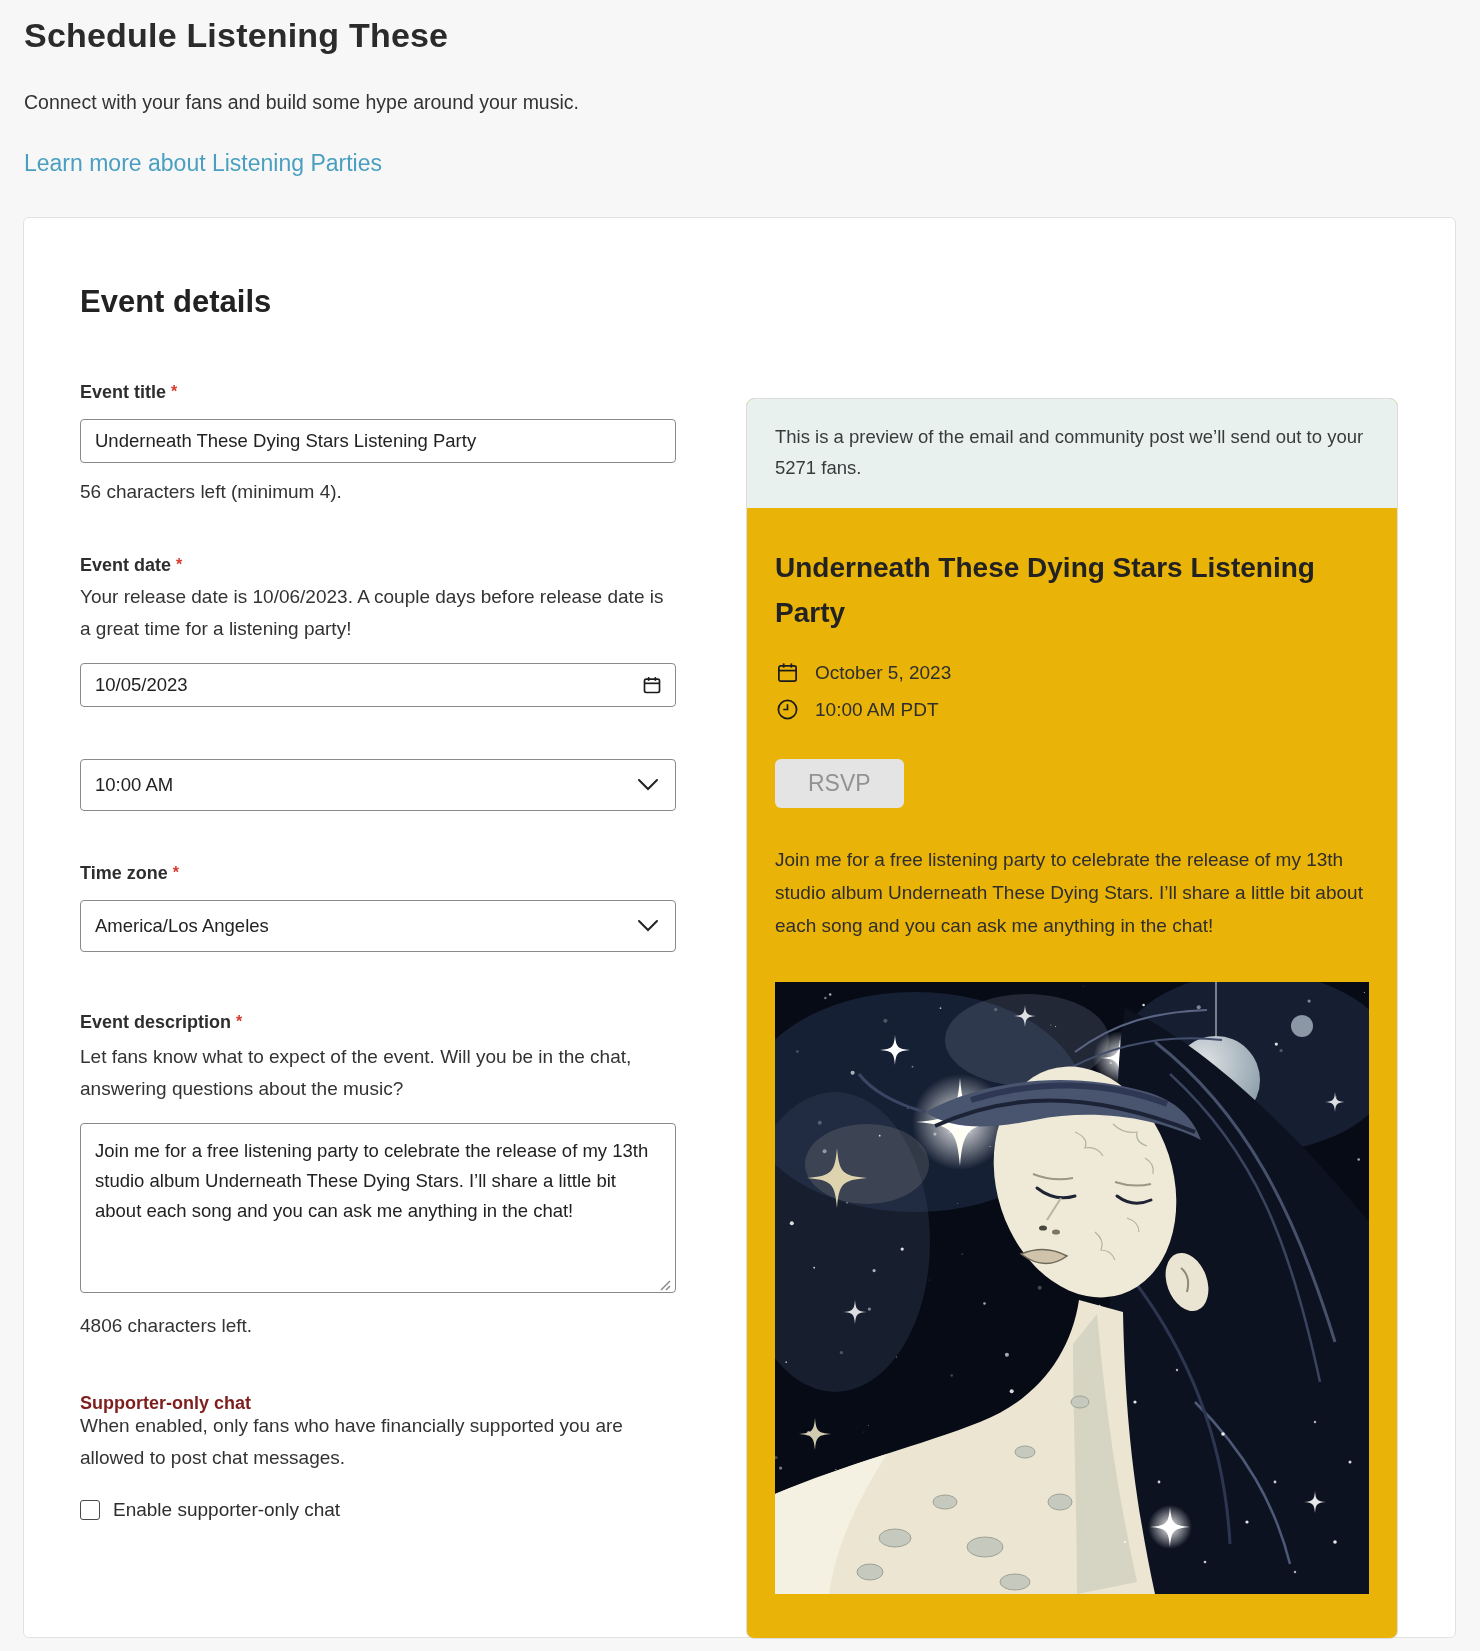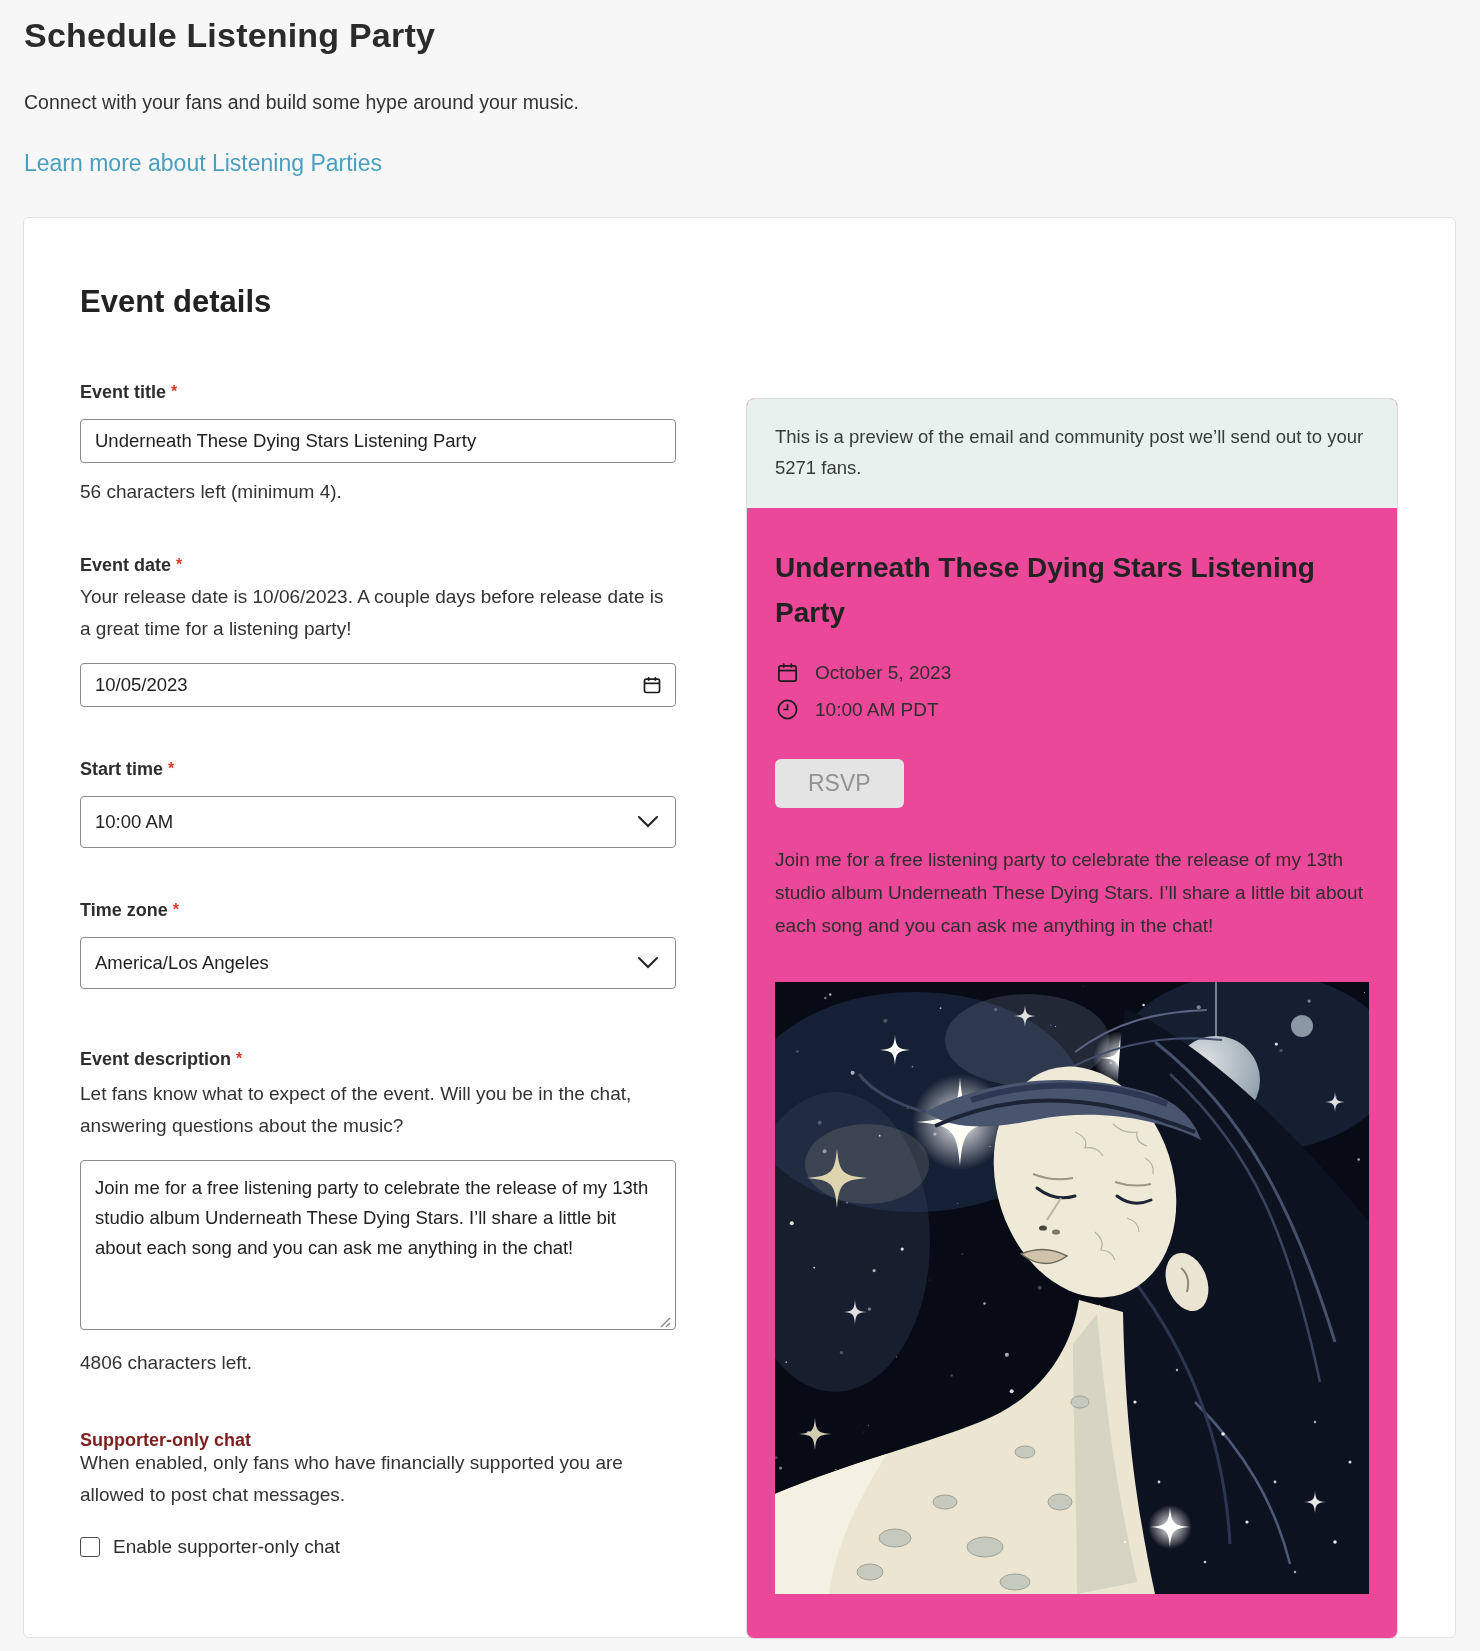--- a/index.html
+++ b/index.html
@@ -54,42 +54,42 @@
   .ta-wrap { position:relative; }
   .resize-handle { position:absolute; right:5px; bottom:8px; width:12px; height:12px; pointer-events:none; }
   .helper { font-size:19px; color:#333; margin-top:18px; }
   .section-label { display:block; font-size:18px; font-weight:bold; color:#7f1d1d; margin-bottom:0; }
   .check-row { display:flex; align-items:center; gap:13px; margin-top:26px; cursor:pointer; }
   .checkbox {
     width:20px; height:20px; border:1.6px solid #4a4a4a; border-radius:3px; background:#fff; flex:0 0 20px;
   }
   .check-label { font-size:19px; color:#2e2e2e; }
   
-  .preview-panel { border:1px solid #dddddd; border-radius:8px; background:#ec4899; overflow:hidden; }
+  .preview-panel { border:1px solid #dddddd; border-radius:8px; background:#eab308; overflow:hidden; }
   .preview-banner {
     background:#e9f1ef; padding:22px 30px 24px 28px;
     font-size:18.5px; line-height:1.7; color:#363c3c;
   }
   .preview-body { padding:38px 28px 44px 28px; }
   .preview-title { font-size:28px; font-weight:bold; line-height:1.6; color:#222; margin-bottom:26px; }
   .meta-row { display:flex; align-items:center; gap:16px; font-size:19px; color:#2e2e2e; margin-bottom:14px; }
   .meta-row .mi { display:flex; width:24px; justify-content:center; }
   .rsvp-btn {
     display:inline-block; margin-top:24px; background:#e4e4e4; color:#929292;
     font-size:23px; padding:11px 33px; border-radius:6px; border:none;
     font-family:"Liberation Sans", sans-serif; cursor:default;
   }
   .preview-desc { margin-top:36px; font-size:19px; line-height:1.72; color:#2e2e2e; }
   .album-art { margin-top:40px; width:594px; height:612px; display:block; }
 </style>
 </head>
 <body>
 
 <div class="page-header">
-  <h1 class="page-title">Schedule Listening Party</h1>
+  <h1 class="page-title">Schedule Listening These</h1>
   <div class="page-subtitle">Connect with your fans and build some hype around your music.</div>
   <a class="learn-link">Learn more about Listening Parties</a>
 </div>
 
 <div class="card">
   <h2>Event details</h2>
 
   <div class="columns">
 
     <div class="form-col">
@@ -110,21 +110,20 @@
               <rect x="3" y="5" width="18" height="16" rx="2"></rect>
               <line x1="8" y1="2.5" x2="8" y2="7"></line>
               <line x1="16" y1="2.5" x2="16" y2="7"></line>
               <line x1="3" y1="10" x2="21" y2="10"></line>
             </svg>
           </span>
         </div>
       </div>
 
       <div class="fg">
-        <label class="fl"><span>Start time</span><span class="req">*</span></label>
         <div class="selectbox">
           <span>10:00 AM</span>
           <span class="chev">
             <svg width="22" height="14" viewBox="0 0 22 14" fill="none" stroke="#222" stroke-width="2" stroke-linecap="round">
                 <polyline points="2,2 11,11 20,2"></polyline>
               </svg>
           </span>
         </div>
       </div>
 

